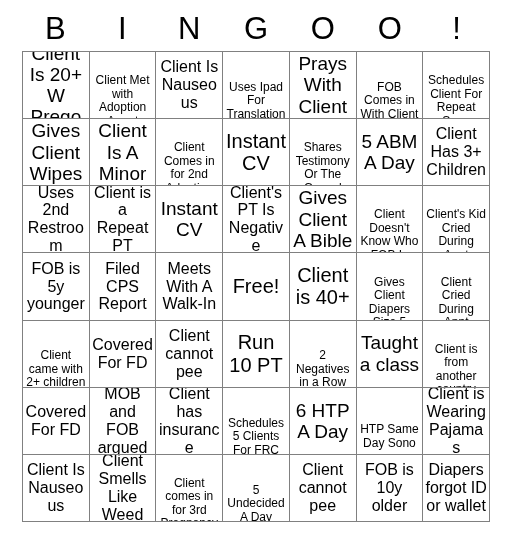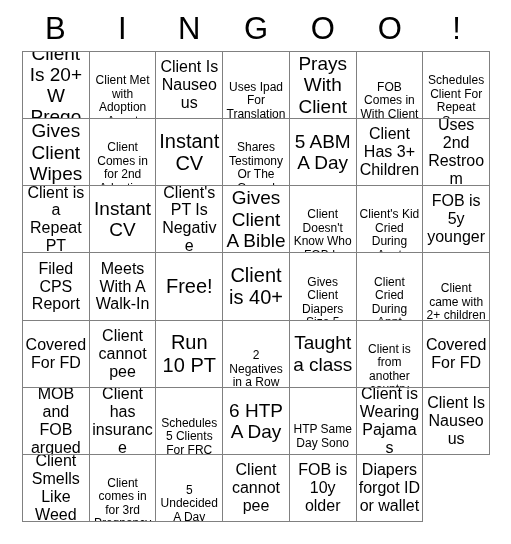--- a/index.html
+++ b/index.html
@@ -112,20 +112,23 @@
       </div>
       <div class="cell t-sm">
         <span class="cell-text">FOB Comes in With Client</span>
       </div>
       <div class="cell t-sm">
         <span class="cell-text">Schedules Client For Repeat Sono</span>
       </div>
       <div class="cell t-lg">
         <span class="cell-text">Gives Client Wipes</span>
       </div>
+      <div class="cell t-lg">
+        <span class="cell-text">Client Is A Minor</span>
+      </div>
       <div class="cell t-sm">
         <span class="cell-text">Client Comes in for 2nd Adoption</span>
       </div>
       <div class="cell t-xl">
         <span class="cell-text">Instant CV</span>
       </div>
       <div class="cell t-sm">
         <span class="cell-text">Shares Testimony Or The Gospel</span>
       </div>
       <div class="cell t-lg">

